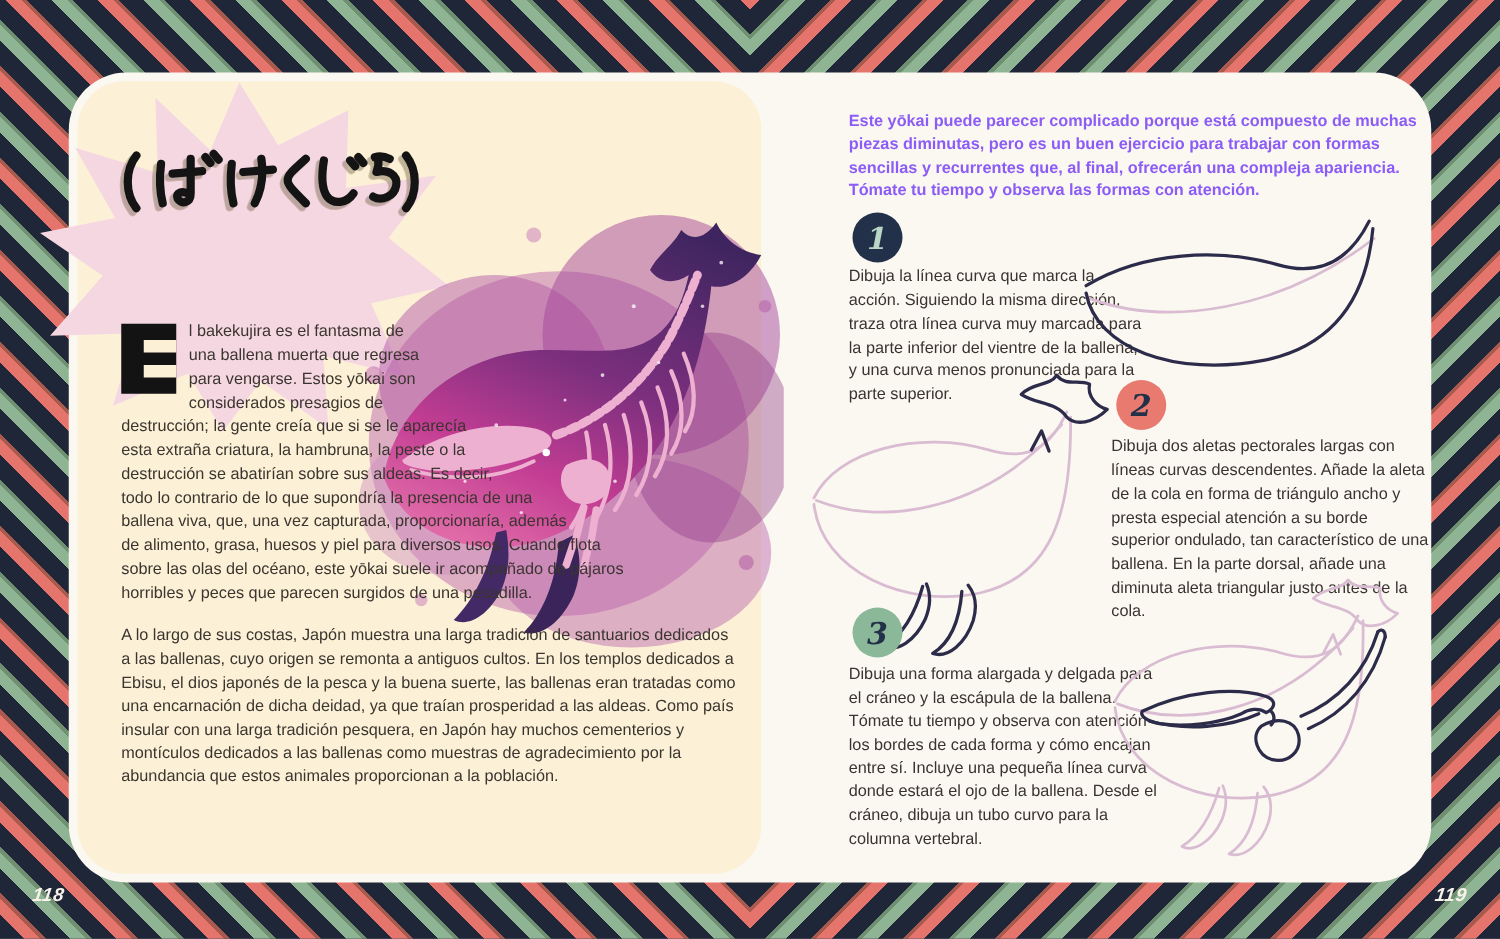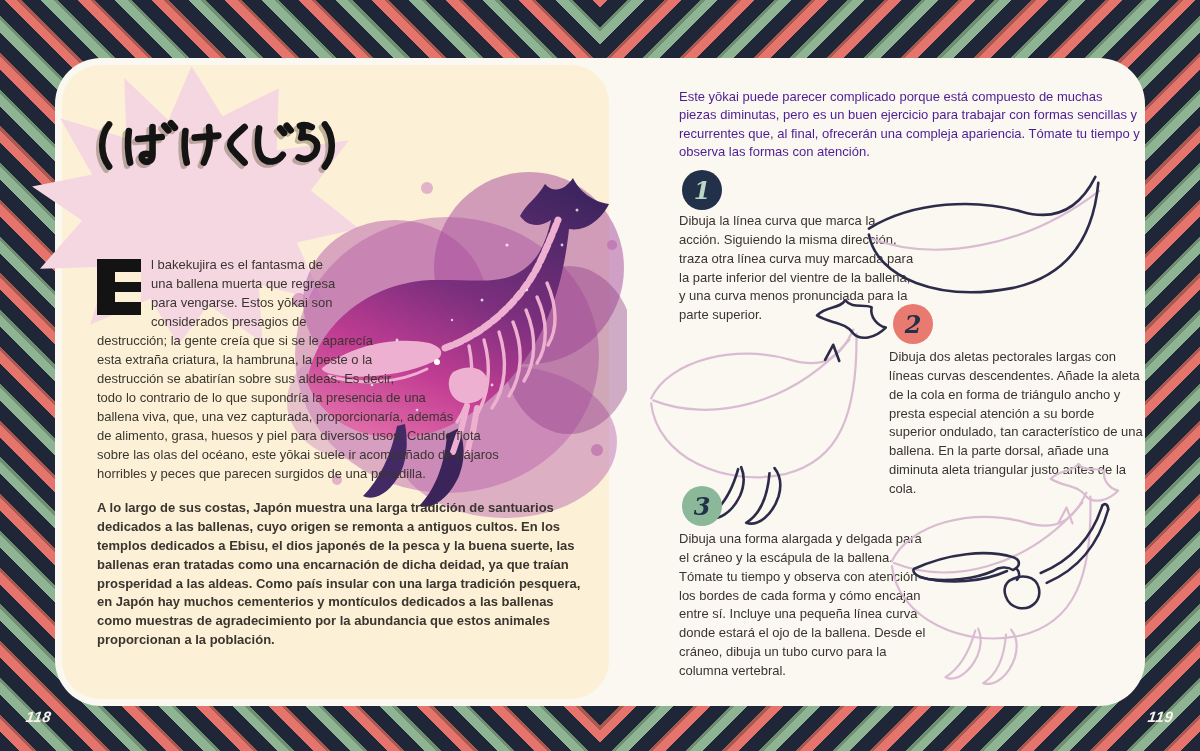--- a/index.html
+++ b/index.html
@@ -47,28 +47,28 @@
 
   .body-copy { position:absolute; left:35px; top:191px; width:492px; z-index:4;
     font-size:13px; line-height:1.46; color:#3b3530; }
   .dropcap { float:left; position:relative; width:44px; height:56px; background:#131313;
     margin:3px 10px 2px 0; }
   .dropcap i { position:absolute; left:42%; width:58%; height:17%; background:#fcf1d6; }
   .dropcap .n1 { top:24%; } .dropcap .n2 { top:59%; }
   .wrap-spacer { float:right; width:282px; height:192px;
     shape-outside:polygon(12% 0, 100% 0, 100% 100%, 78% 100%, 50% 66%, 24% 32%, 12% 0);
     shape-margin:8px; }
-  .para2 { margin-top:15px;font-weight:bold; }
+  .para2 { margin-top:15px; }
 
   .sr { position:absolute; width:1px; height:1px; overflow:hidden; clip:rect(0 0 0 0); }
 
   
   .right-page { position:absolute; left:554px; top:0; width:536px; height:648px; }
-  .intro { position:absolute; left:70px; top:30px; width:462px; font-weight:normal;
-    font-size:13px; line-height:1.42; color:#4c1d95; }
+  .intro { position:absolute; left:70px; top:30px; width:462px; font-weight:bold;
+    font-size:13px; line-height:1.42; color:#8b5cf6; }
   .step-badge { position:absolute; width:40px; height:40px; border-radius:50%;
     display:flex; align-items:center; justify-content:center;
     font-family:"DejaVu Serif", serif; font-style:italic; font-weight:bold; font-size:24px; }
   .badge-1 { left:73px;  top:112px; background:#223049; color:#b9d6c6; }
   .badge-2 { left:284px; top:246px; background:#e87a70; color:#223049; }
   .badge-3 { left:73px;  top:428px; background:#8cb89a; color:#223049; }
   .step-text { position:absolute; font-size:13px; line-height:1.45; color:#3a3430; }
   .text-1 { left:70px;  top:154px; width:238px; }
   .text-2 { left:280px; top:290px; width:254px; }
   .text-3 { left:70px;  top:472px; width:250px; }

